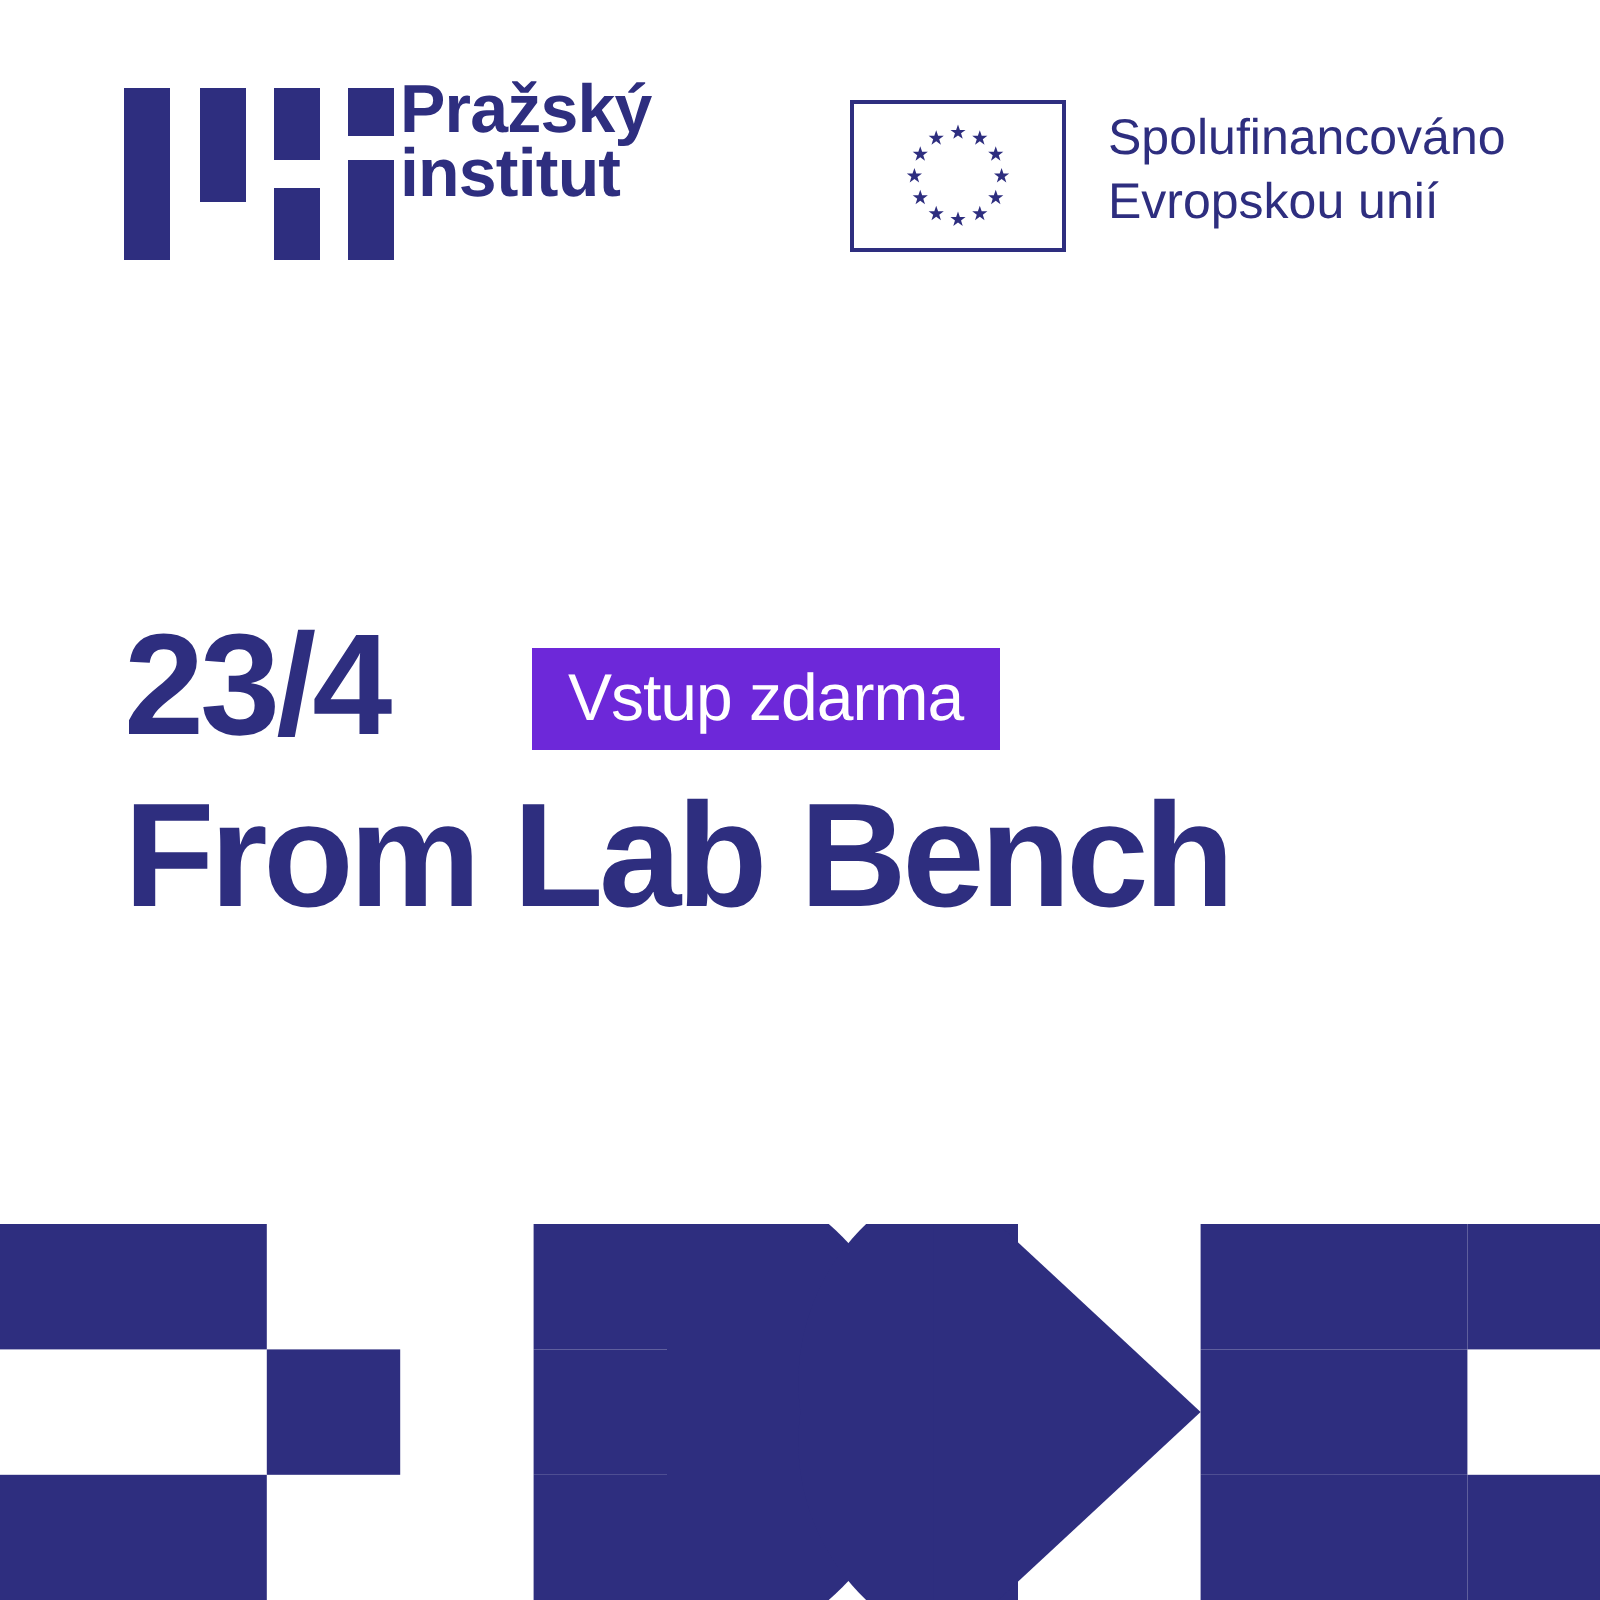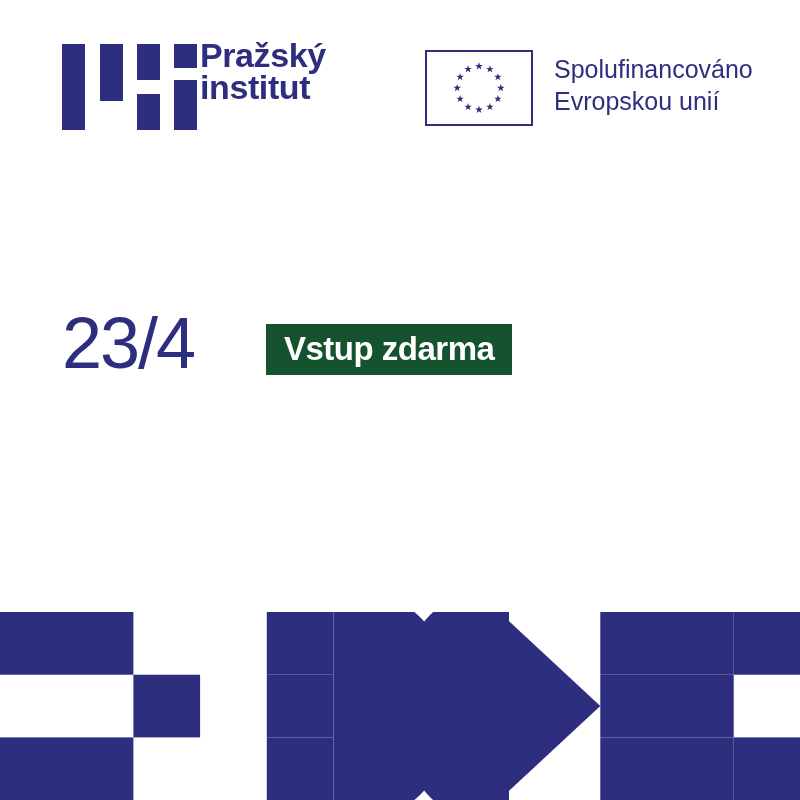--- a/index.html
+++ b/index.html
@@ -41,27 +41,27 @@
     color:#2E2E7F; font-size:25px; font-weight:normal;
     line-height:32px; white-space:nowrap;
   }
 
   
   .main{ position:absolute; left:0; top:0; width:800px; height:600px; }
 
   .date-row{ position:absolute; left:62px; top:312px; height:70px; }
   .date{
     position:absolute; left:0; top:-4px;
-    color:#2E2E7F; font-size:72px; font-weight:normal;
+    color:#2E2E7F; font-size:72px; font-weight:bold;
     letter-spacing:-2px; line-height:70px;
   }
   .badge{
     position:absolute; left:204px; top:12px;
-    background:#14532d; color:#ffffff;
-    font-size:33px; font-weight:bold; letter-spacing:-0.5px;
+    background:#6d28d9; color:#ffffff;
+    font-size:33px; font-weight:normal; letter-spacing:-0.5px;
     padding:8px 18px 10px 18px; white-space:nowrap; line-height:33px;
   }
   .title{
     position:absolute; left:62px; top:390px; width:700px;
     color:#2E2E7F; font-size:74px; font-weight:bold;
     line-height:76px; letter-spacing:-2.2px;
   }
 
   
   .pattern{ position:absolute; left:0; top:612px; width:800px; height:188px; overflow:hidden; }
@@ -138,20 +138,21 @@
     </div>
   </div>
 </div>
 
 <div class="main">
   <div class="date-row">
     <div class="date">23/4</div>
     <div class="badge">Vstup zdarma</div>
   </div>
   <div class="title">
+    <div>From Lab Bench</div>
   </div>
 </div>
 
 <div class="pattern">
   <svg width="800" height="188" viewBox="0 0 800 188">
     <g fill="#2E2E7F">
 
       <rect x="0" y="0" width="133.4" height="62.7"></rect>
       <rect x="133.4" y="62.7" width="66.7" height="62.7"></rect>
       <rect x="0" y="125.4" width="133.4" height="62.7"></rect>

